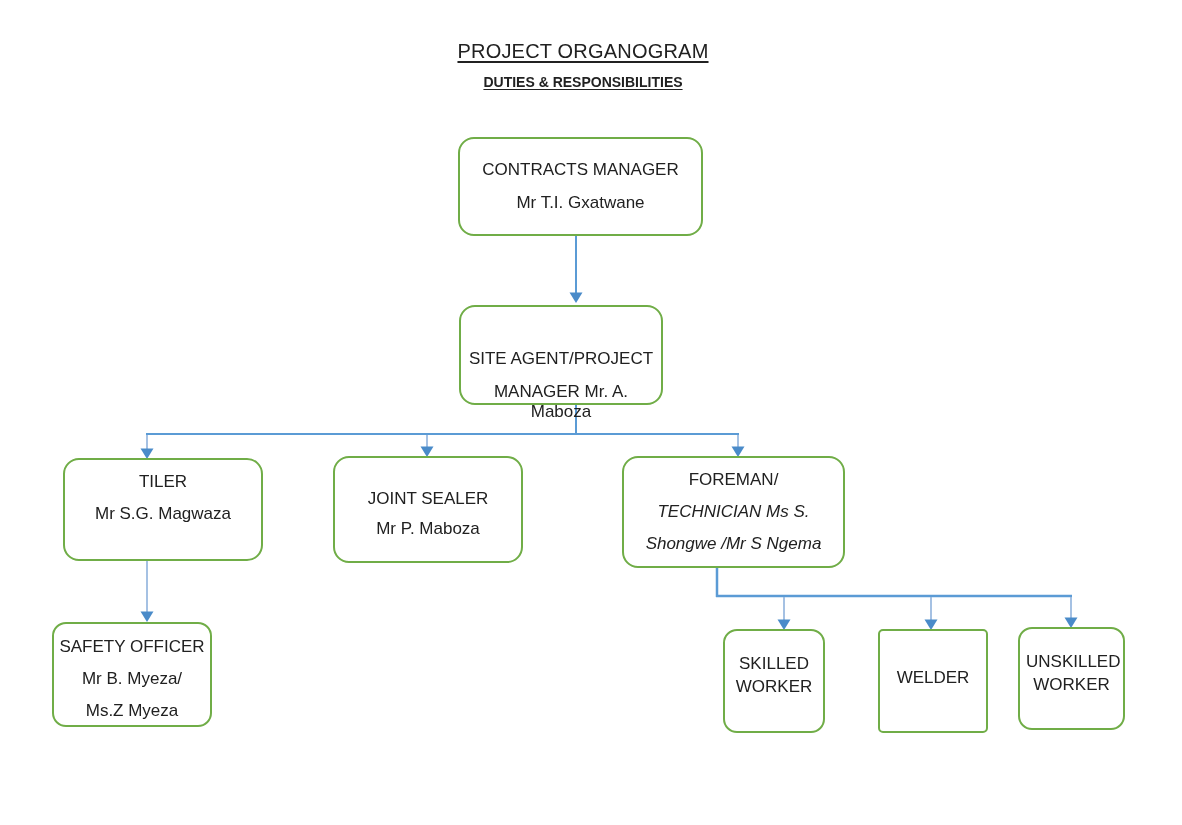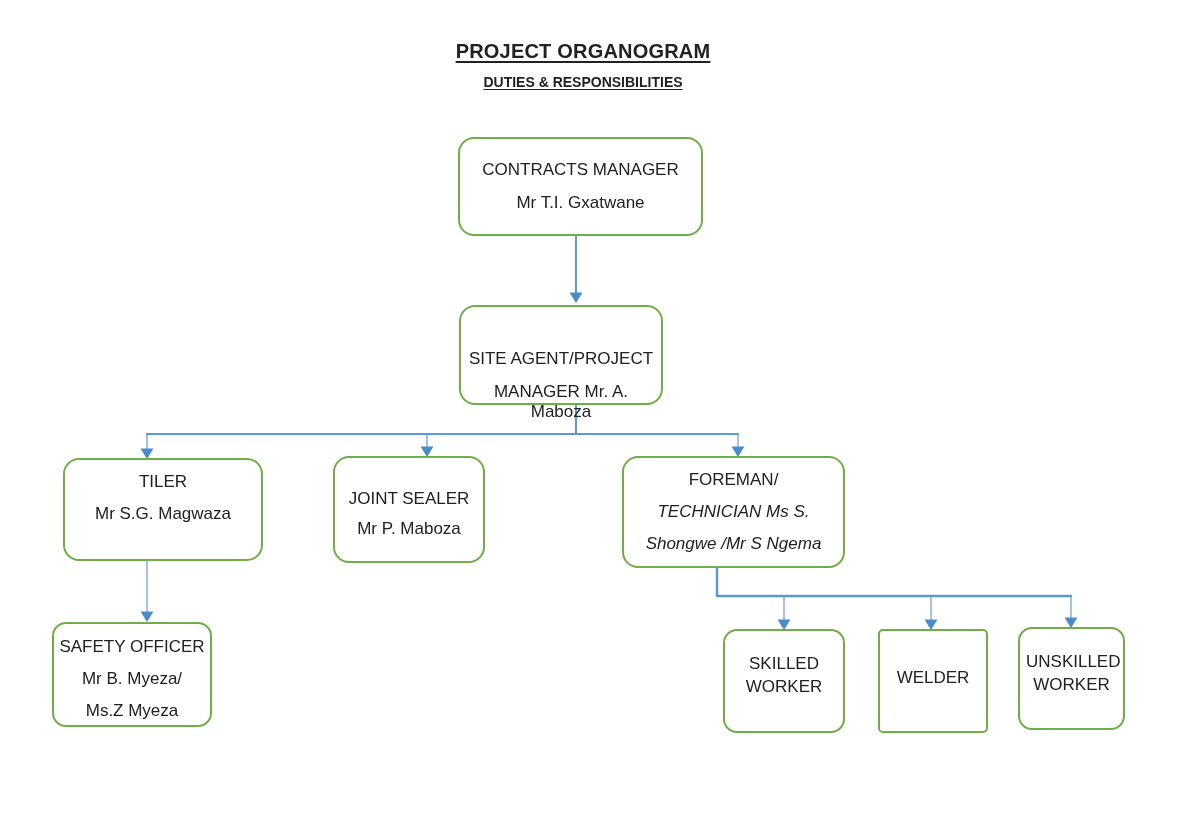--- a/index.html
+++ b/index.html
@@ -18,21 +18,21 @@
     color:var(--text);
     overflow:hidden;
   }
   
   .header{
     position:absolute;left:0;top:40px;width:1166px;
     text-align:center;
   }
   .title{
     display:inline-block;
-    font-size:20px;font-weight:bold;
+    font-size:20px;font-weight:normal;
     text-decoration:underline;
     text-underline-offset:3px;
     text-decoration-thickness:2px;
     letter-spacing:0.2px;
   }
   .subtitle{
     margin-top:11px;
     font-size:14px;font-weight:bold;
   }
   .subtitle span{
@@ -59,27 +59,27 @@
   }
   .node .line{margin:0 4px;}
   .node .label{margin:0 6px;line-height:23px;}
   
   .n-contracts {left:458px;top:137px;width:245px;height:99px; padding-top:21px;}
   .n-contracts .line + .line{margin-top:13px;}
   .n-site      {left:459px;top:305px;width:204px;height:100px;padding-top:42px;}
   .n-site .line + .line{margin-top:13px;}
   .n-tiler     {left:63px; top:458px;width:200px;height:103px;padding-top:12px;}
   .n-tiler .line + .line{margin-top:12px;}
-  .n-joint     {left:333px;top:456px;width:152px;height:107px;padding-top:31px;}
+  .n-joint     {left:333px;top:456px;width:190px;height:107px;padding-top:31px;}
   .n-joint .line + .line{margin-top:10px;}
   .n-foreman   {left:622px;top:456px;width:223px;height:112px;padding-top:12px;}
   .n-foreman .line + .line{margin-top:12px;font-style:italic;}
   .n-safety    {left:52px; top:622px;width:160px;height:105px;padding-top:13px;border-radius:14px;}
   .n-safety .line + .line{margin-top:12px;}
-  .n-skilled   {left:723px;top:629px;width:122px;height:104px;padding-top:21px;border-radius:14px;}
+  .n-skilled   {left:723px;top:629px;width:102px;height:104px;padding-top:21px;border-radius:14px;}
   .n-welder    {left:878px;top:629px;width:110px;height:104px;padding-top:35px;border-radius:5px;}
   .n-unskilled {left:1018px;top:627px;width:107px;height:103px;padding-top:21px;border-radius:14px;}
 </style>
 </head>
 <body>
 
 <div id="canvas">
 
   <div class="header">
     <div class="title">PROJECT ORGANOGRAM</div>

